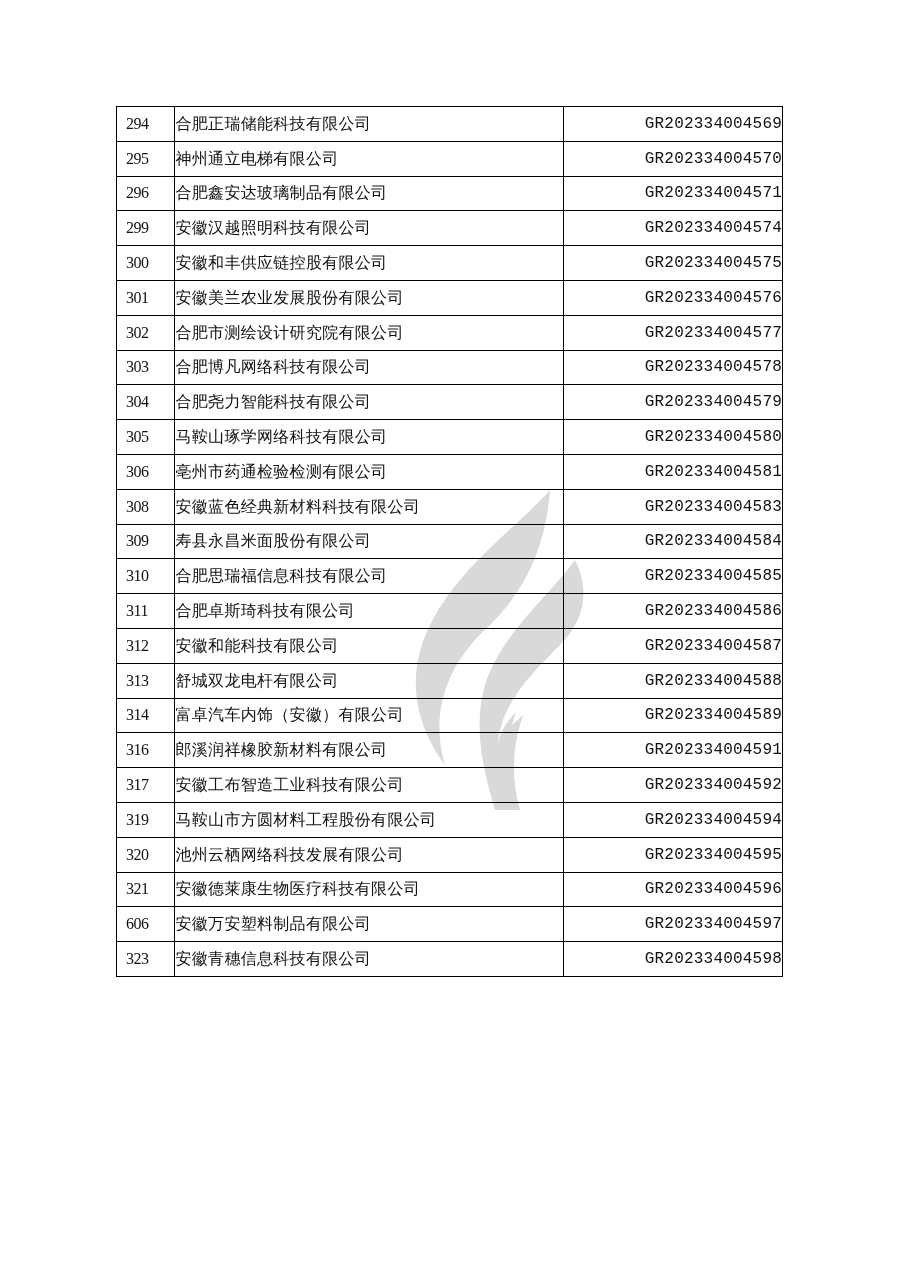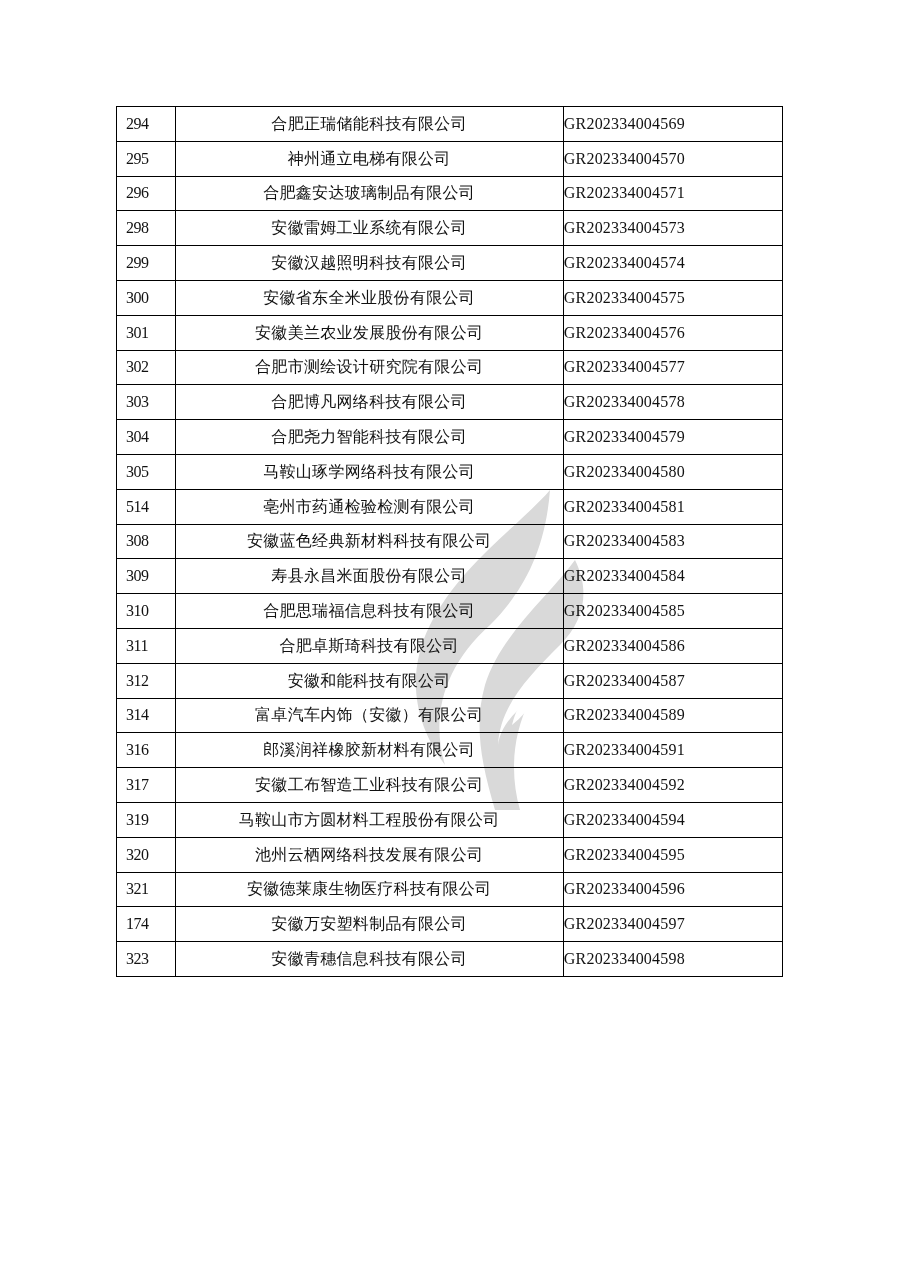--- a/index.html
+++ b/index.html
@@ -50,29 +50,28 @@
     td.col-no {
       width: 49px;
       text-align: left;
       padding-left: 9px !important;
       font-family: "Liberation Serif", "DejaVu Serif", serif;
       font-size: 17px;
       letter-spacing: -0.5px;
     }
     td.col-name {
       width: 394px;
-      text-align: center;
       font-family: "DejaVu Sans", "Liberation Sans", sans-serif;
       font-size: 16px;
       letter-spacing: 0.3px;
     }
     td.col-code {
       width: 220px;
-      text-align: left;
-      font-family: Liberation Serif, serif;
+      text-align: right;
+      font-family: Liberation Mono, monospace;
       font-size: 16.5px;
       letter-spacing: 0.2px;
     }
   </style>
 </head>
 <body>
 
 <div class="page">
 
   <svg class="watermark" viewBox="0 0 190 330" xmlns="http://www.w3.org/2000/svg">
@@ -95,32 +94,27 @@
         <td class="col-no">295</td>
         <td class="col-name">神州通立电梯有限公司</td>
         <td class="col-code">GR202334004570</td>
       </tr>
       <tr>
         <td class="col-no">296</td>
         <td class="col-name">合肥鑫安达玻璃制品有限公司</td>
         <td class="col-code">GR202334004571</td>
       </tr>
       <tr>
-        <td class="col-no">298</td>
-        <td class="col-name">安徽雷姆工业系统有限公司</td>
-        <td class="col-code">GR202334004573</td>
-      </tr>
-      <tr>
         <td class="col-no">299</td>
         <td class="col-name">安徽汉越照明科技有限公司</td>
         <td class="col-code">GR202334004574</td>
       </tr>
       <tr>
         <td class="col-no">300</td>
-        <td class="col-name">安徽省东全米业股份有限公司</td>
+        <td class="col-name">安徽和丰供应链控股有限公司</td>
         <td class="col-code">GR202334004575</td>
       </tr>
       <tr>
         <td class="col-no">301</td>
         <td class="col-name">安徽美兰农业发展股份有限公司</td>
         <td class="col-code">GR202334004576</td>
       </tr>
       <tr>
         <td class="col-no">302</td>
         <td class="col-name">合肥市测绘设计研究院有限公司</td>
@@ -135,21 +129,21 @@
         <td class="col-no">304</td>
         <td class="col-name">合肥尧力智能科技有限公司</td>
         <td class="col-code">GR202334004579</td>
       </tr>
       <tr>
         <td class="col-no">305</td>
         <td class="col-name">马鞍山琢学网络科技有限公司</td>
         <td class="col-code">GR202334004580</td>
       </tr>
       <tr>
-        <td class="col-no">514</td>
+        <td class="col-no">306</td>
         <td class="col-name">亳州市药通检验检测有限公司</td>
         <td class="col-code">GR202334004581</td>
       </tr>
       <tr>
         <td class="col-no">308</td>
         <td class="col-name">安徽蓝色经典新材料科技有限公司</td>
         <td class="col-code">GR202334004583</td>
       </tr>
       <tr>
         <td class="col-no">309</td>
@@ -165,20 +159,25 @@
         <td class="col-no">311</td>
         <td class="col-name">合肥卓斯琦科技有限公司</td>
         <td class="col-code">GR202334004586</td>
       </tr>
       <tr>
         <td class="col-no">312</td>
         <td class="col-name">安徽和能科技有限公司</td>
         <td class="col-code">GR202334004587</td>
       </tr>
       <tr>
+        <td class="col-no">313</td>
+        <td class="col-name">舒城双龙电杆有限公司</td>
+        <td class="col-code">GR202334004588</td>
+      </tr>
+      <tr>
         <td class="col-no">314</td>
         <td class="col-name">富卓汽车内饰（安徽）有限公司</td>
         <td class="col-code">GR202334004589</td>
       </tr>
       <tr>
         <td class="col-no">316</td>
         <td class="col-name">郎溪润祥橡胶新材料有限公司</td>
         <td class="col-code">GR202334004591</td>
       </tr>
       <tr>
@@ -195,21 +194,21 @@
         <td class="col-no">320</td>
         <td class="col-name">池州云栖网络科技发展有限公司</td>
         <td class="col-code">GR202334004595</td>
       </tr>
       <tr>
         <td class="col-no">321</td>
         <td class="col-name">安徽德莱康生物医疗科技有限公司</td>
         <td class="col-code">GR202334004596</td>
       </tr>
       <tr>
-        <td class="col-no">174</td>
+        <td class="col-no">606</td>
         <td class="col-name">安徽万安塑料制品有限公司</td>
         <td class="col-code">GR202334004597</td>
       </tr>
       <tr>
         <td class="col-no">323</td>
         <td class="col-name">安徽青穗信息科技有限公司</td>
         <td class="col-code">GR202334004598</td>
       </tr>
     </tbody>
   </table>

